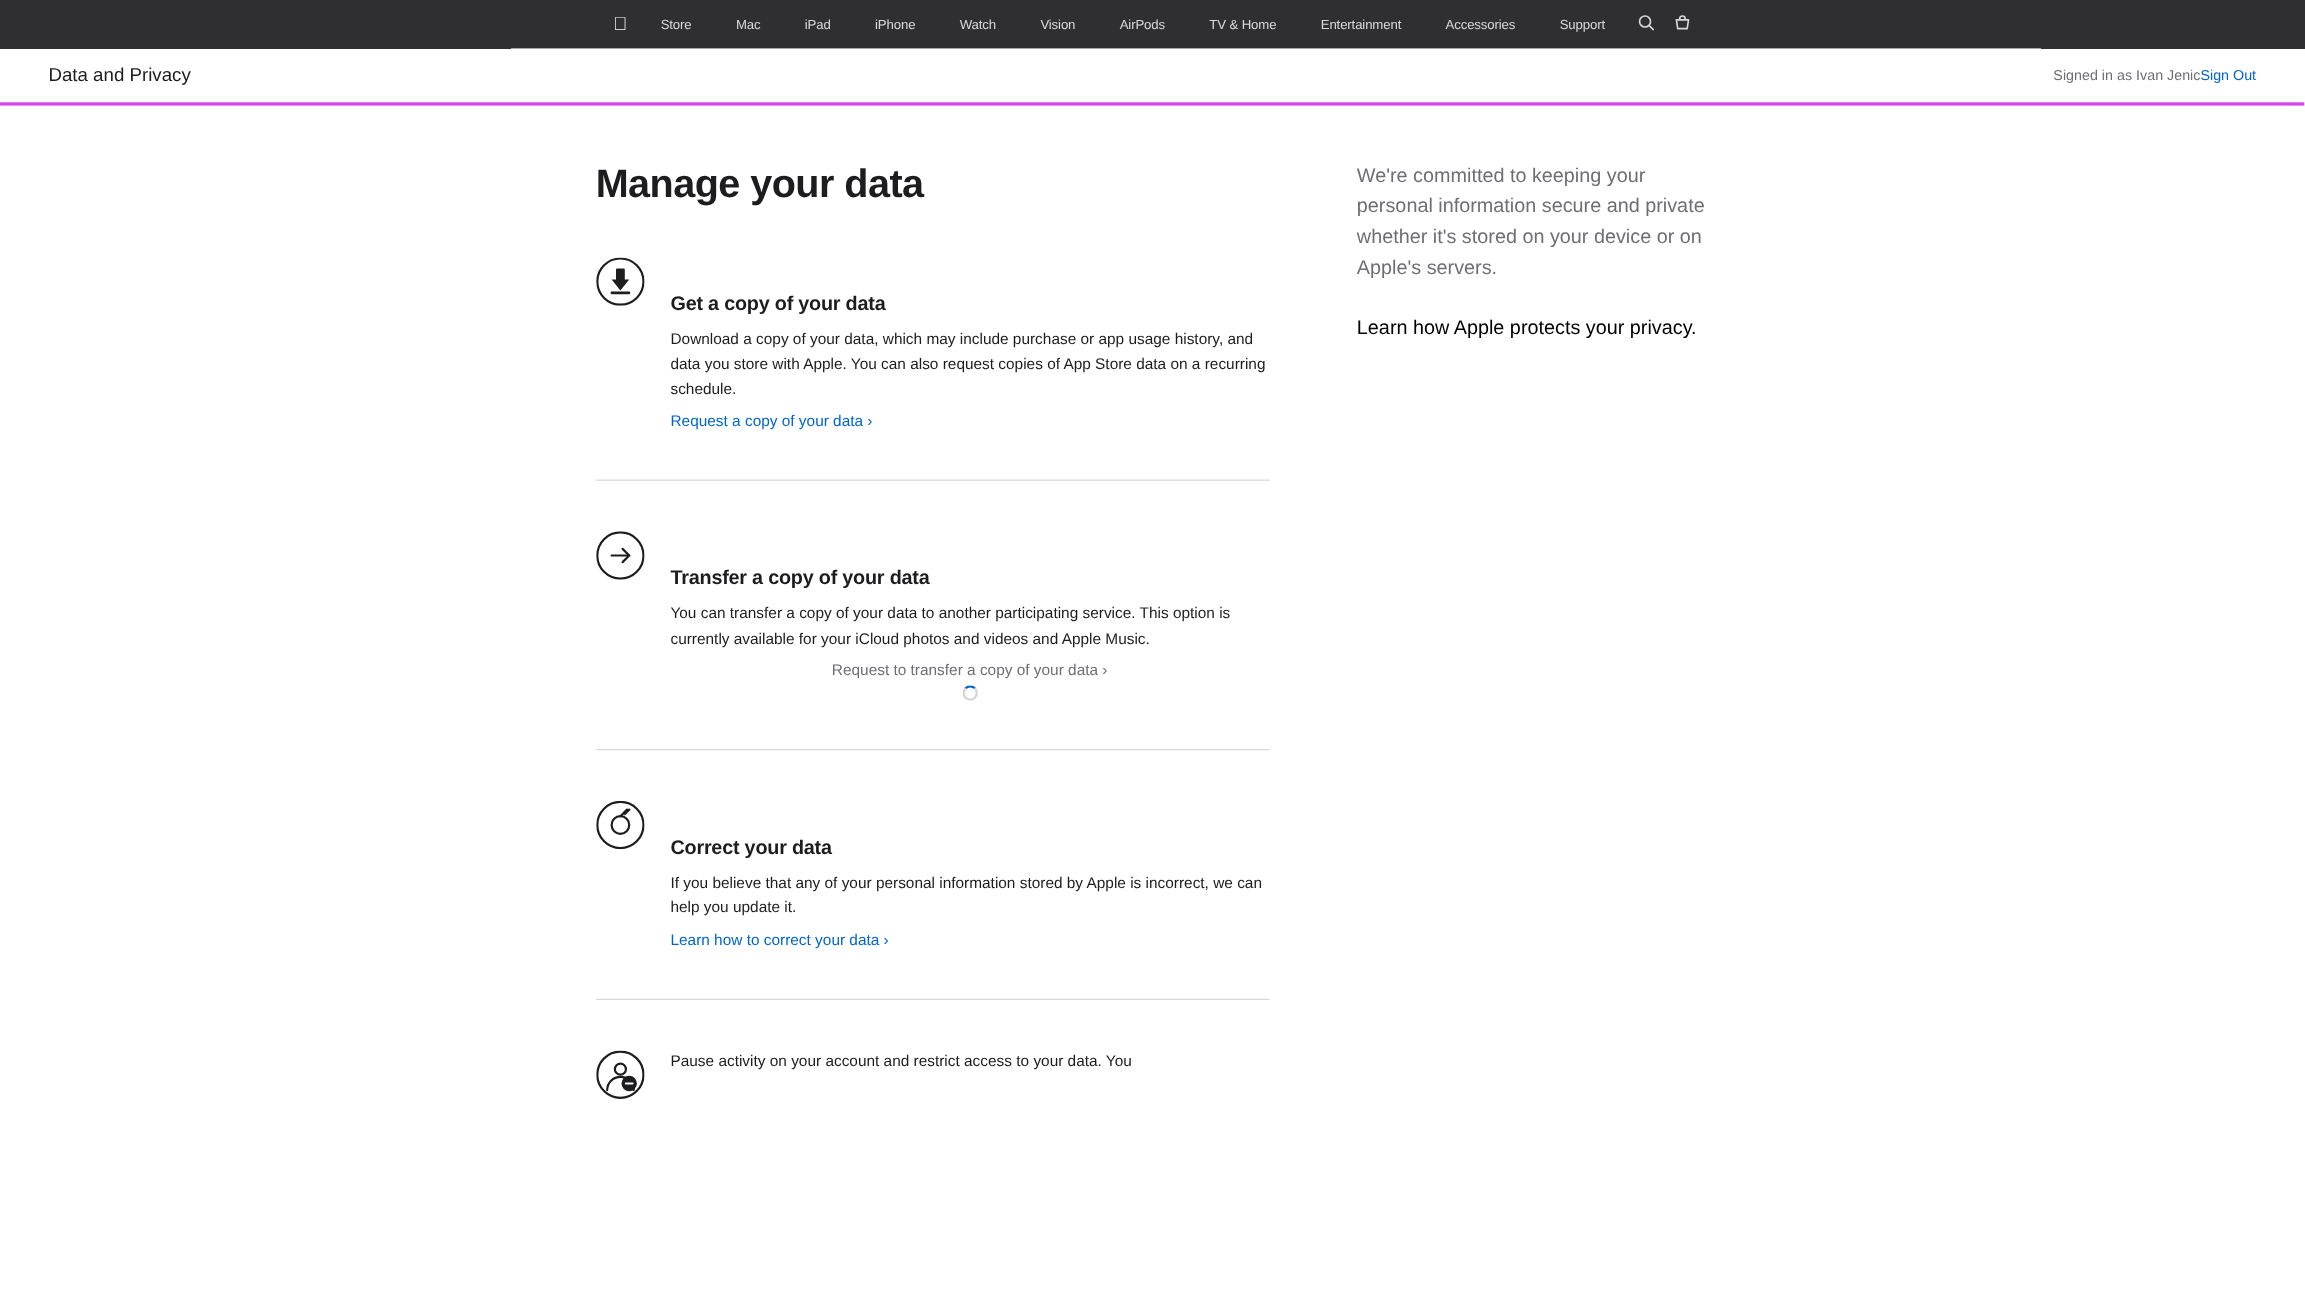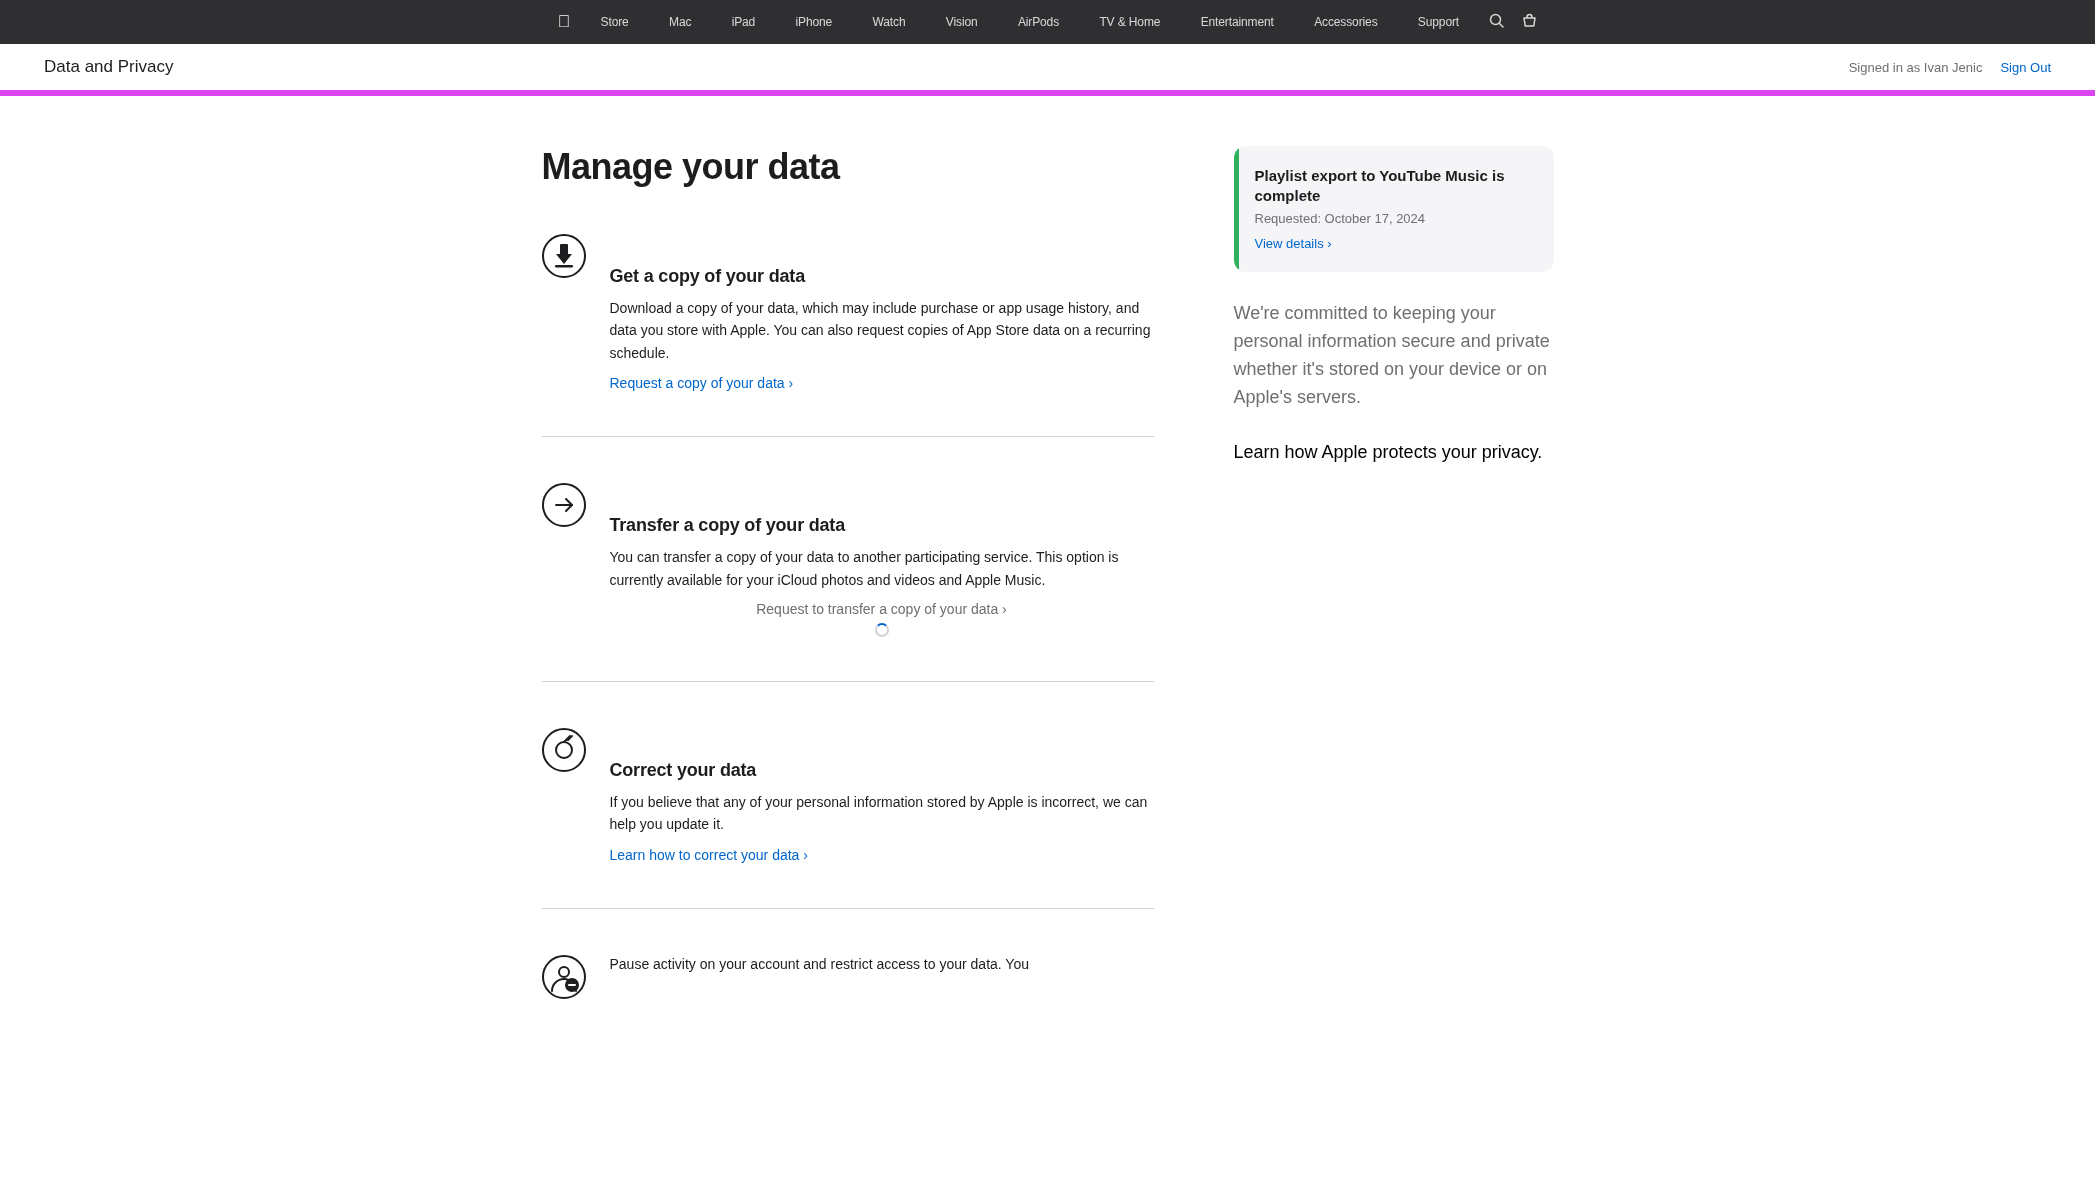--- a/index.html
+++ b/index.html
@@ -34,36 +34,35 @@
       cursor: pointer;
       opacity: 0.85;
       white-space: nowrap;
     }
     .nav-apple-icon { font-size: 17px; color: #f5f5f7; }
     .nav-icons { display: flex; gap: 18px; align-items: center; }
     .nav-icon-btn { color: #f5f5f7; font-size: 15px; cursor: pointer; opacity: 0.85; }
 
     
     .sub-header {
-      border-bottom: 6px solid #d946ef;
+      border-bottom: 3px solid #d946ef;
       padding: 0 44px;
       height: 52px;
       display: flex;
       align-items: center;
       justify-content: space-between;
     }
     .sub-header-title {
       font-size: 17px;
       font-weight: 500;
       color: #1d1d1f;
     }
     .sub-header-right {
       display: flex;
       align-items: flex-end;
-      gap: 18px;
       font-size: 13px;
       color: #6e6e73;
       margin-left: 42px;
     }
     .sign-out-link {
       color: #0066cc;
       cursor: pointer;
       font-size: 13px;
     }
 
@@ -319,30 +318,20 @@
         </svg>
       </div>
       <div class="section-body">
         <p class="section-desc">Pause activity on your account and restrict access to your data. You</p>
       </div>
     </div>
 
   </div>
 
   <aside class="right-col">
-    <div class="sidebar-card">
-      <div class="card-accent">
-        <div class="card-green-bar"></div>
-        <div class="card-body">
-          <div class="card-title">Playlist export to YouTube Music is complete</div>
-          <div class="card-date">Requested: October 17, 2024</div>
-          <a class="card-link">View details ›</a>
-        </div>
-      </div>
-    </div>
 
     <div class="sidebar-privacy">
       <span>We're committed to keeping your personal information secure and private whether it's stored on your device or on Apple's servers.</span>
       <br><br>
       <a class="sidebar-privacy-link">Learn how Apple protects your privacy.</a>
     </div>
   </aside>
 </main>
 
 </body></html>

